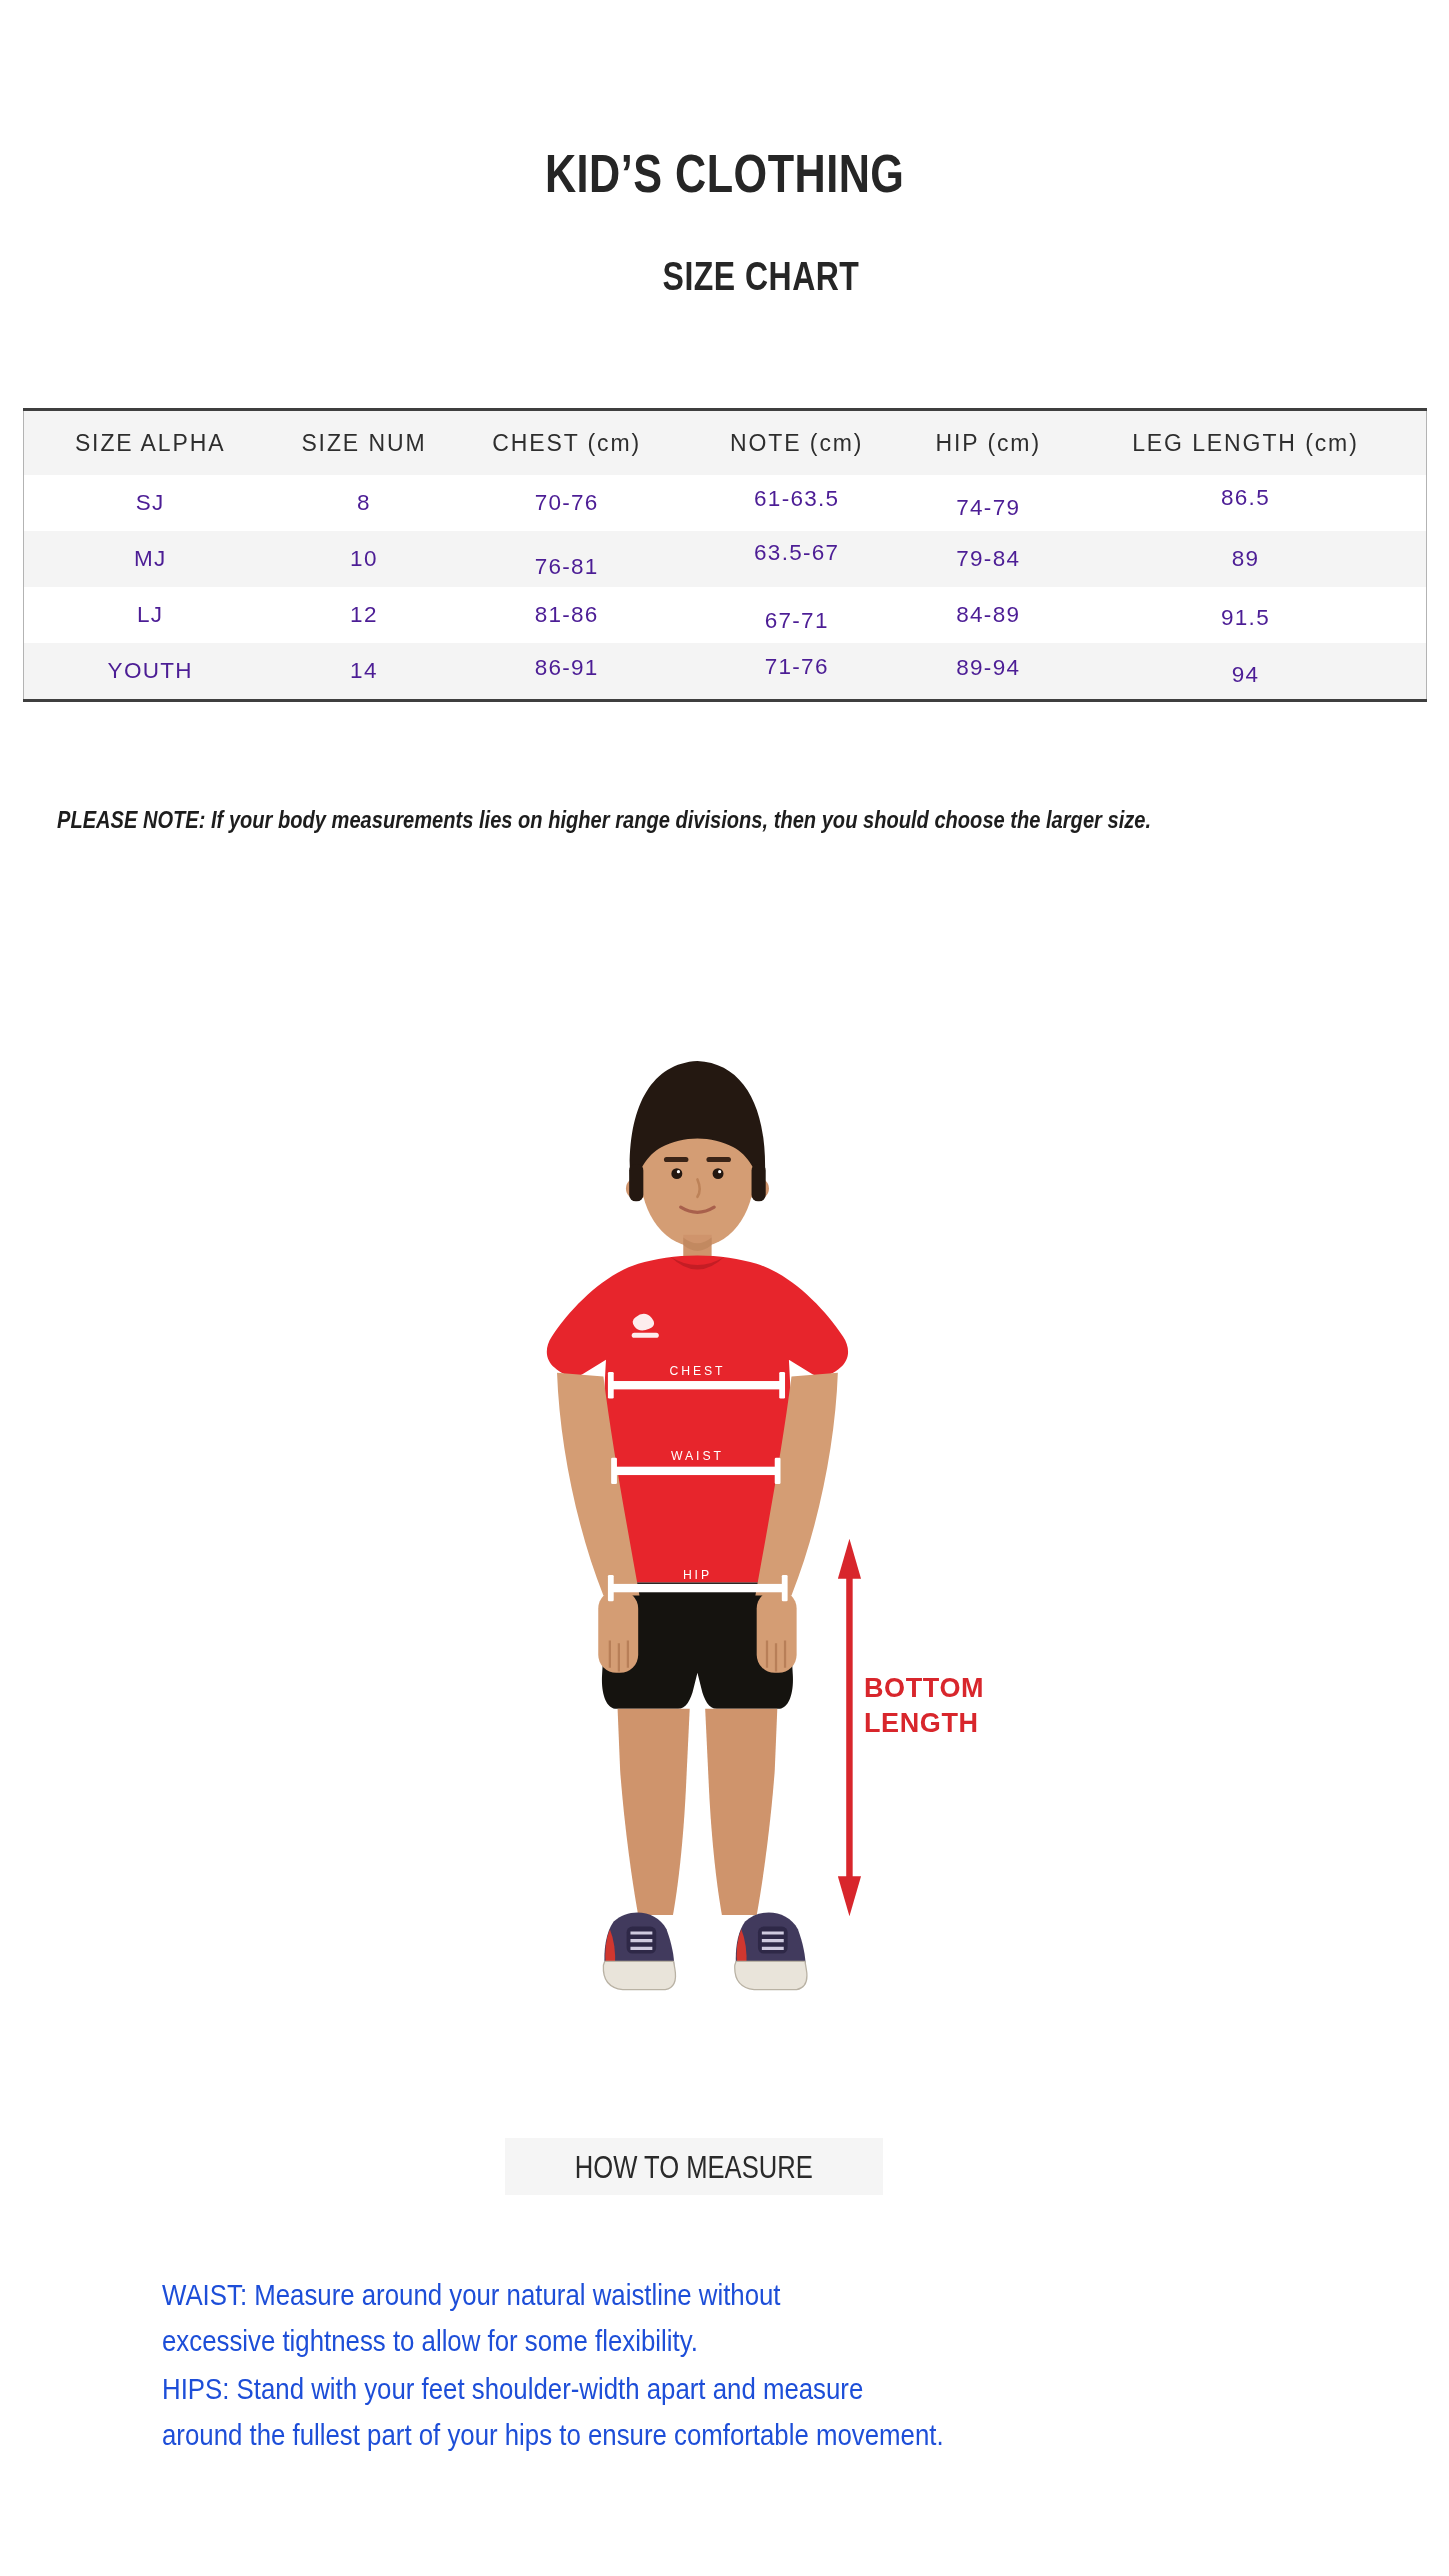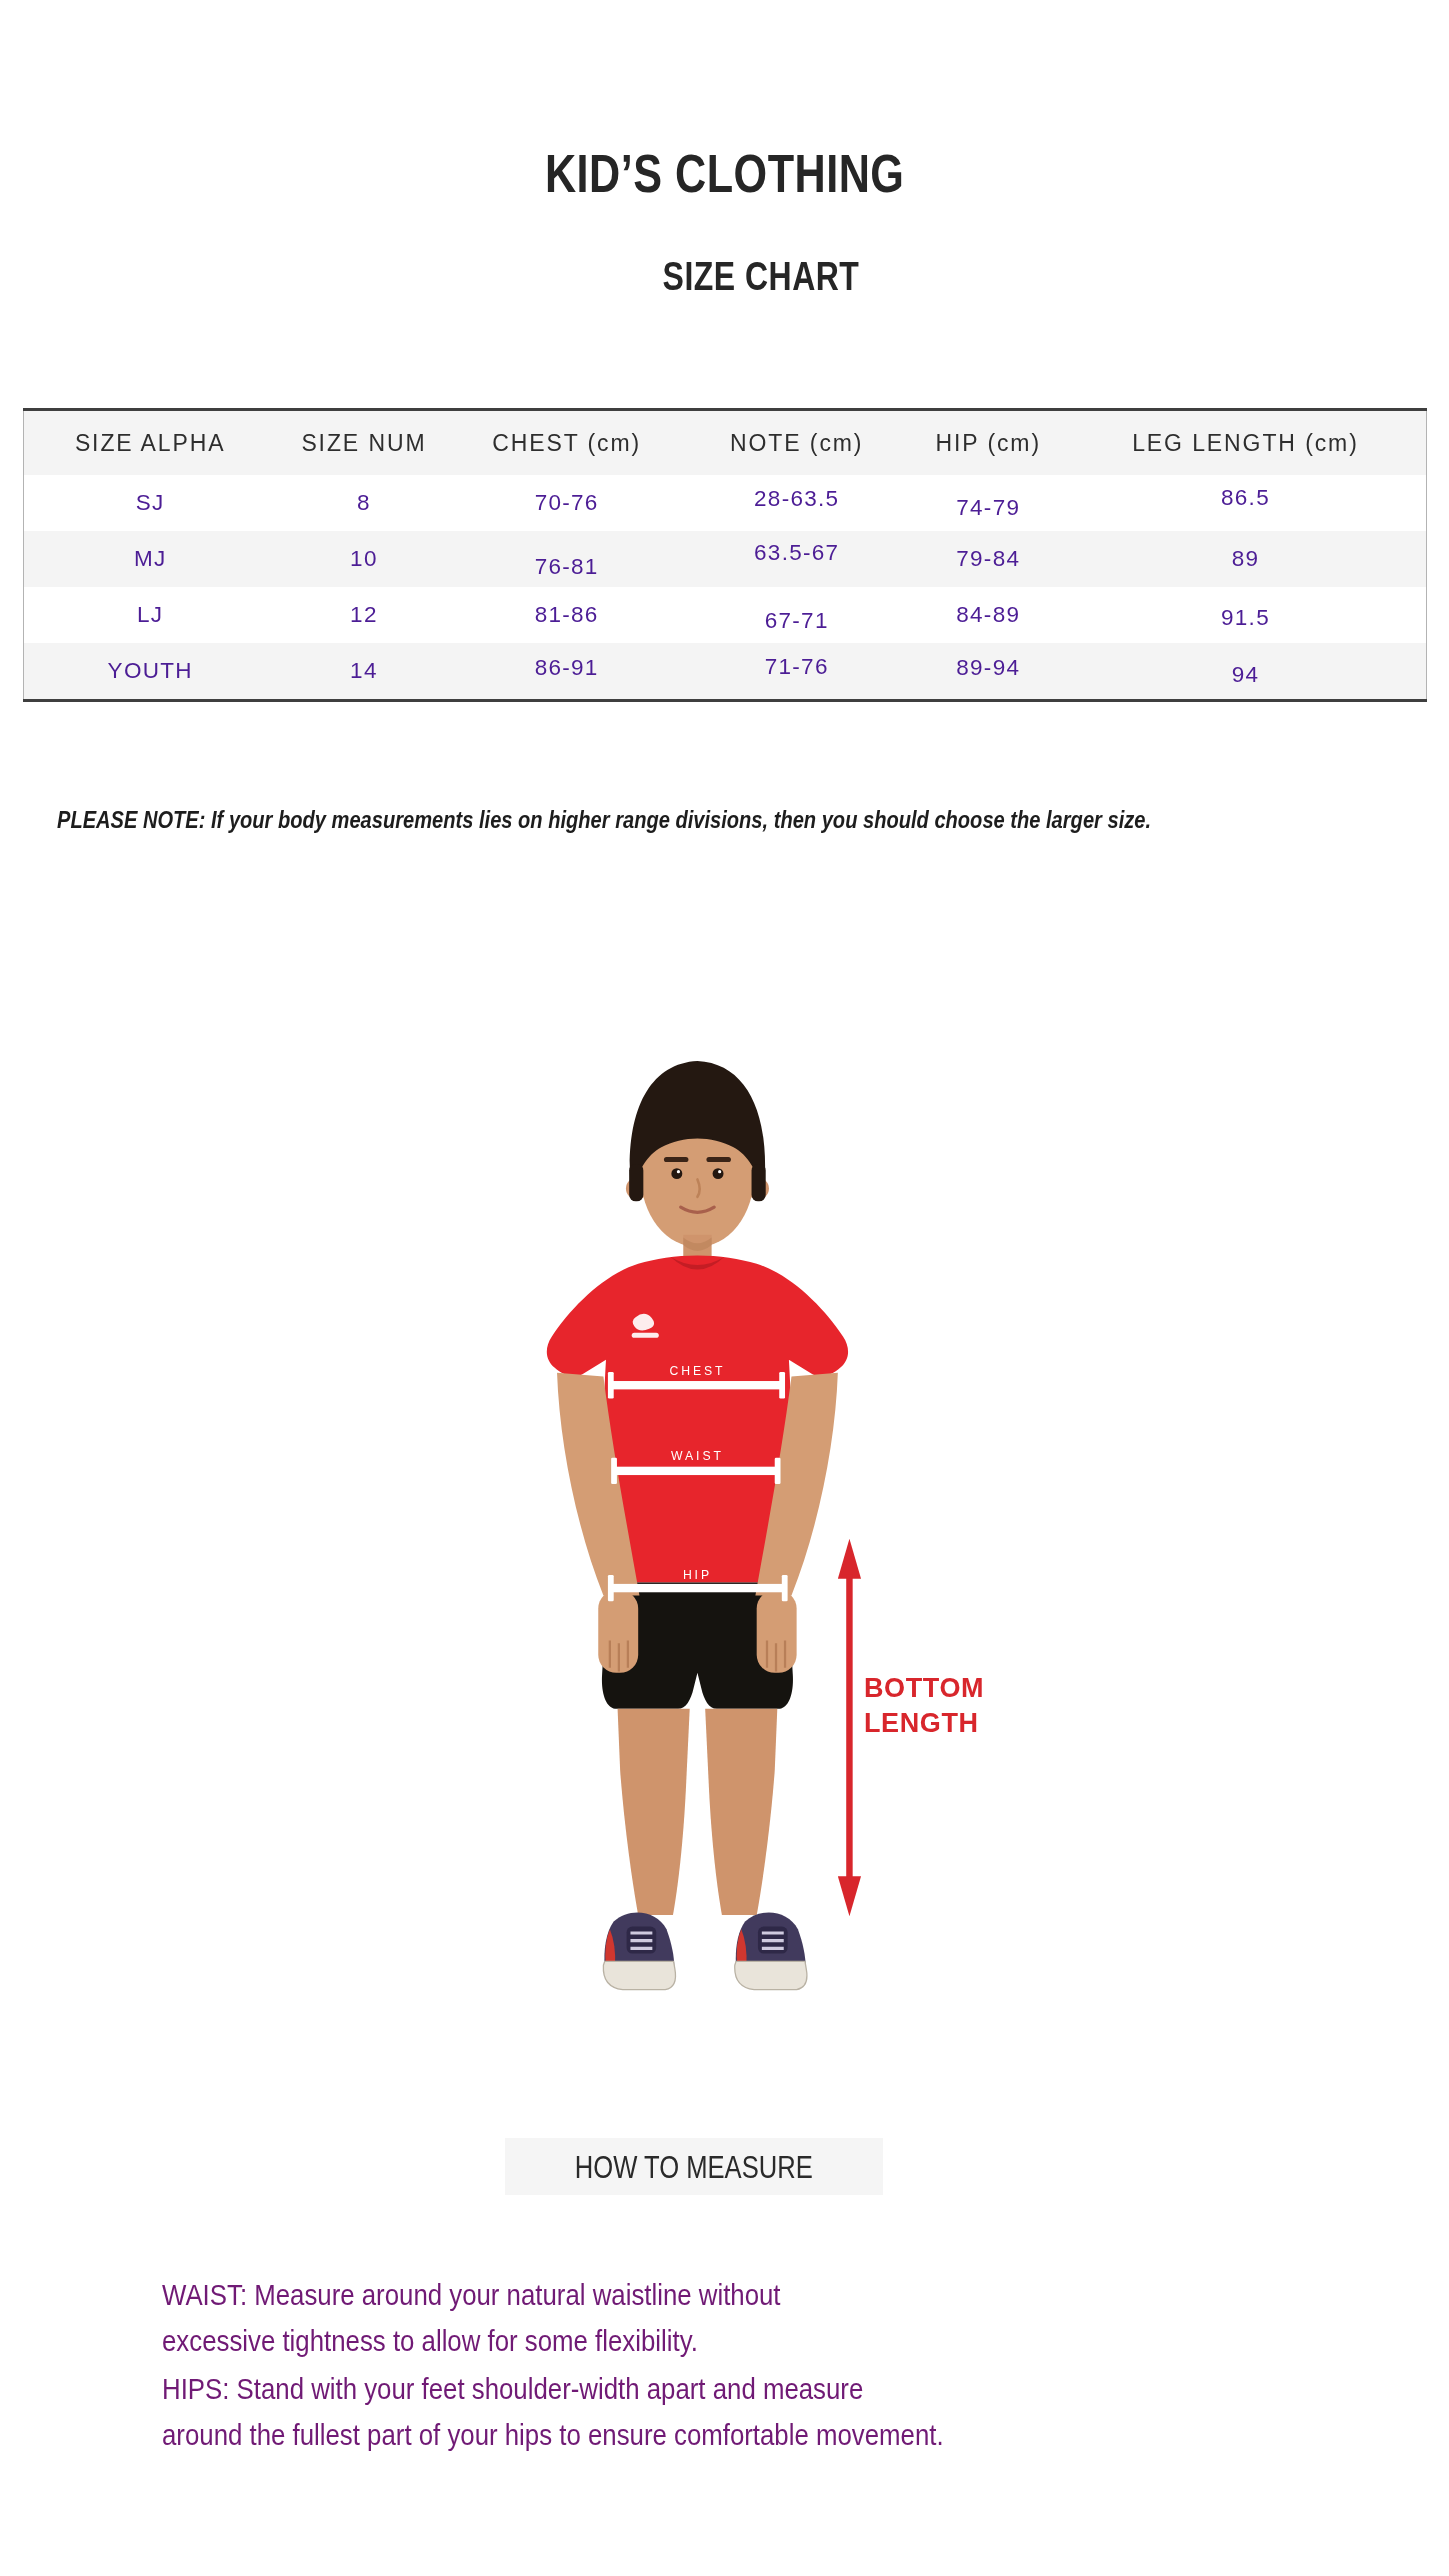--- a/index.html
+++ b/index.html
@@ -42,21 +42,21 @@
 
   
   .bottomlength{left:864px;top:1671px;font-size:27px;line-height:35px;font-weight:700;
     letter-spacing:0.6px;color:#d8262c;}
 
   
   .measure-btn{left:505px;top:2138px;width:378px;height:57px;background:#f5f5f5;
     text-align:center;font-size:32px;line-height:59px;font-weight:500;color:#2a2a2a;cursor:pointer;}
 
   
-  .instr{left:162px;font-size:30px;line-height:46px;font-weight:400;color:#701a75;white-space:nowrap;}
+  .instr{left:162px;font-size:30px;line-height:46px;font-weight:400;color:#1d4ed8;white-space:nowrap;}
   .instr .cxl{transform:scaleX(.86);}
   .instr1{top:2272px;} .instr2{top:2366px;}
 </style>
 </head>
 <body>
 
 <div id="canvas">
 
   <div class="abs title">
     <span class="cx">KID’S CLOTHING</span>
@@ -83,21 +83,21 @@
           <th><span class="cv">NOTE (cm)</span></th>
           <th><span class="cv">HIP (cm)</span></th>
           <th><span class="cv">LEG LENGTH (cm)</span></th>
         </tr>
       </thead>
       <tbody>
         <tr>
           <td><span class="cv">SJ</span></td>
           <td><span class="cv">8</span></td>
           <td><span class="cv">70-76</span></td>
-          <td><span class="cv u6">28-63.5</span></td>
+          <td><span class="cv u6">61-63.5</span></td>
           <td><span class="cv d8">74-79</span></td>
           <td><span class="cv u8">86.5</span></td>
         </tr>
         <tr class="alt">
           <td><span class="cv">MJ</span></td>
           <td><span class="cv">10</span></td>
           <td><span class="cv d12">76-81</span></td>
           <td><span class="cv u10">63.5-67</span></td>
           <td><span class="cv">79-84</span></td>
           <td><span class="cv">89</span></td>

